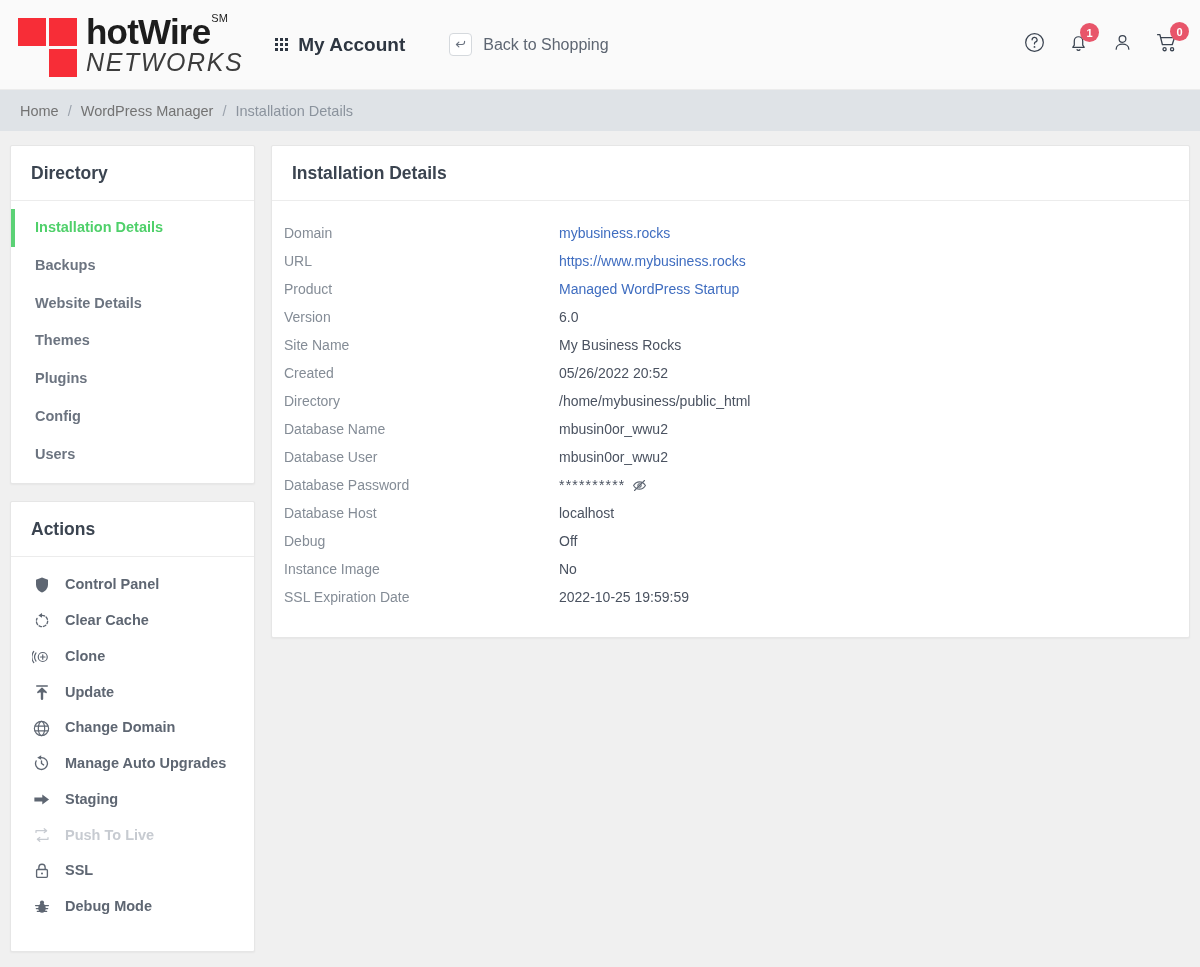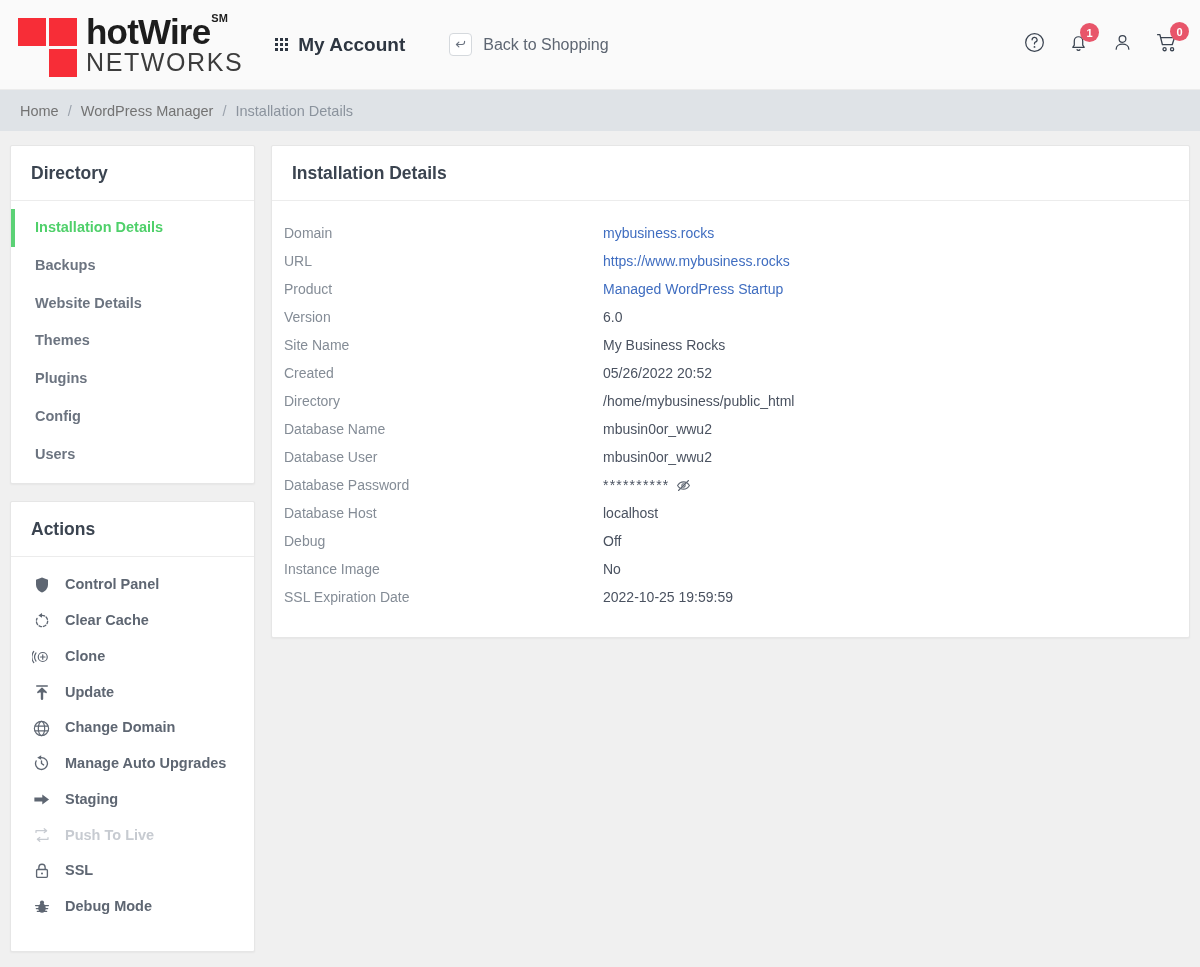--- a/index.html
+++ b/index.html
@@ -36,33 +36,34 @@
   .logo-main {
     font-size: 35px;
     font-weight: 700;
     color: #1d1d1d;
     letter-spacing: -0.8px;
     position: relative;
     display: inline-block;
   }
   .logo-sm {
     font-size: 11px;
-    font-weight: 700;
+    font-weight: 400;
     vertical-align: super;
     position: relative;
     top: -9px;
     left: 1px;
     letter-spacing: 0;
   }
   .logo-sub {
     font-size: 25px;
     font-weight: 400;
     color: #3c3c3c;
     letter-spacing: 1.6px;
     margin-top: 1px;
+    font-style: italic;
   }
 
   .nav-group { display: flex; align-items: center; margin-left: 32px; }
   .my-account {
     display: flex; align-items: center; gap: 10px;
     font-size: 19px; font-weight: 700; color: #2e3641;
     cursor: pointer;
   }
   .grid-icon {
     display: grid;
@@ -181,21 +182,20 @@
     color: #5e6672;
   }
   .act-item.disabled, .act-item.disabled .ico { color: #c7cbd1; cursor: default; }
 
   
   .detail-body { padding: 18px 20px 26px 12px; }
   .drow {
     display: flex;
     align-items: center;
     padding: 6px 0;
-    gap: 44px;
   }
   .dlabel {
     width: 275px;
     flex: 0 0 275px;
     font-size: 14px;
     color: #848c96;
     padding-left: 0;
   }
   .dvalue {
     font-size: 14px;

